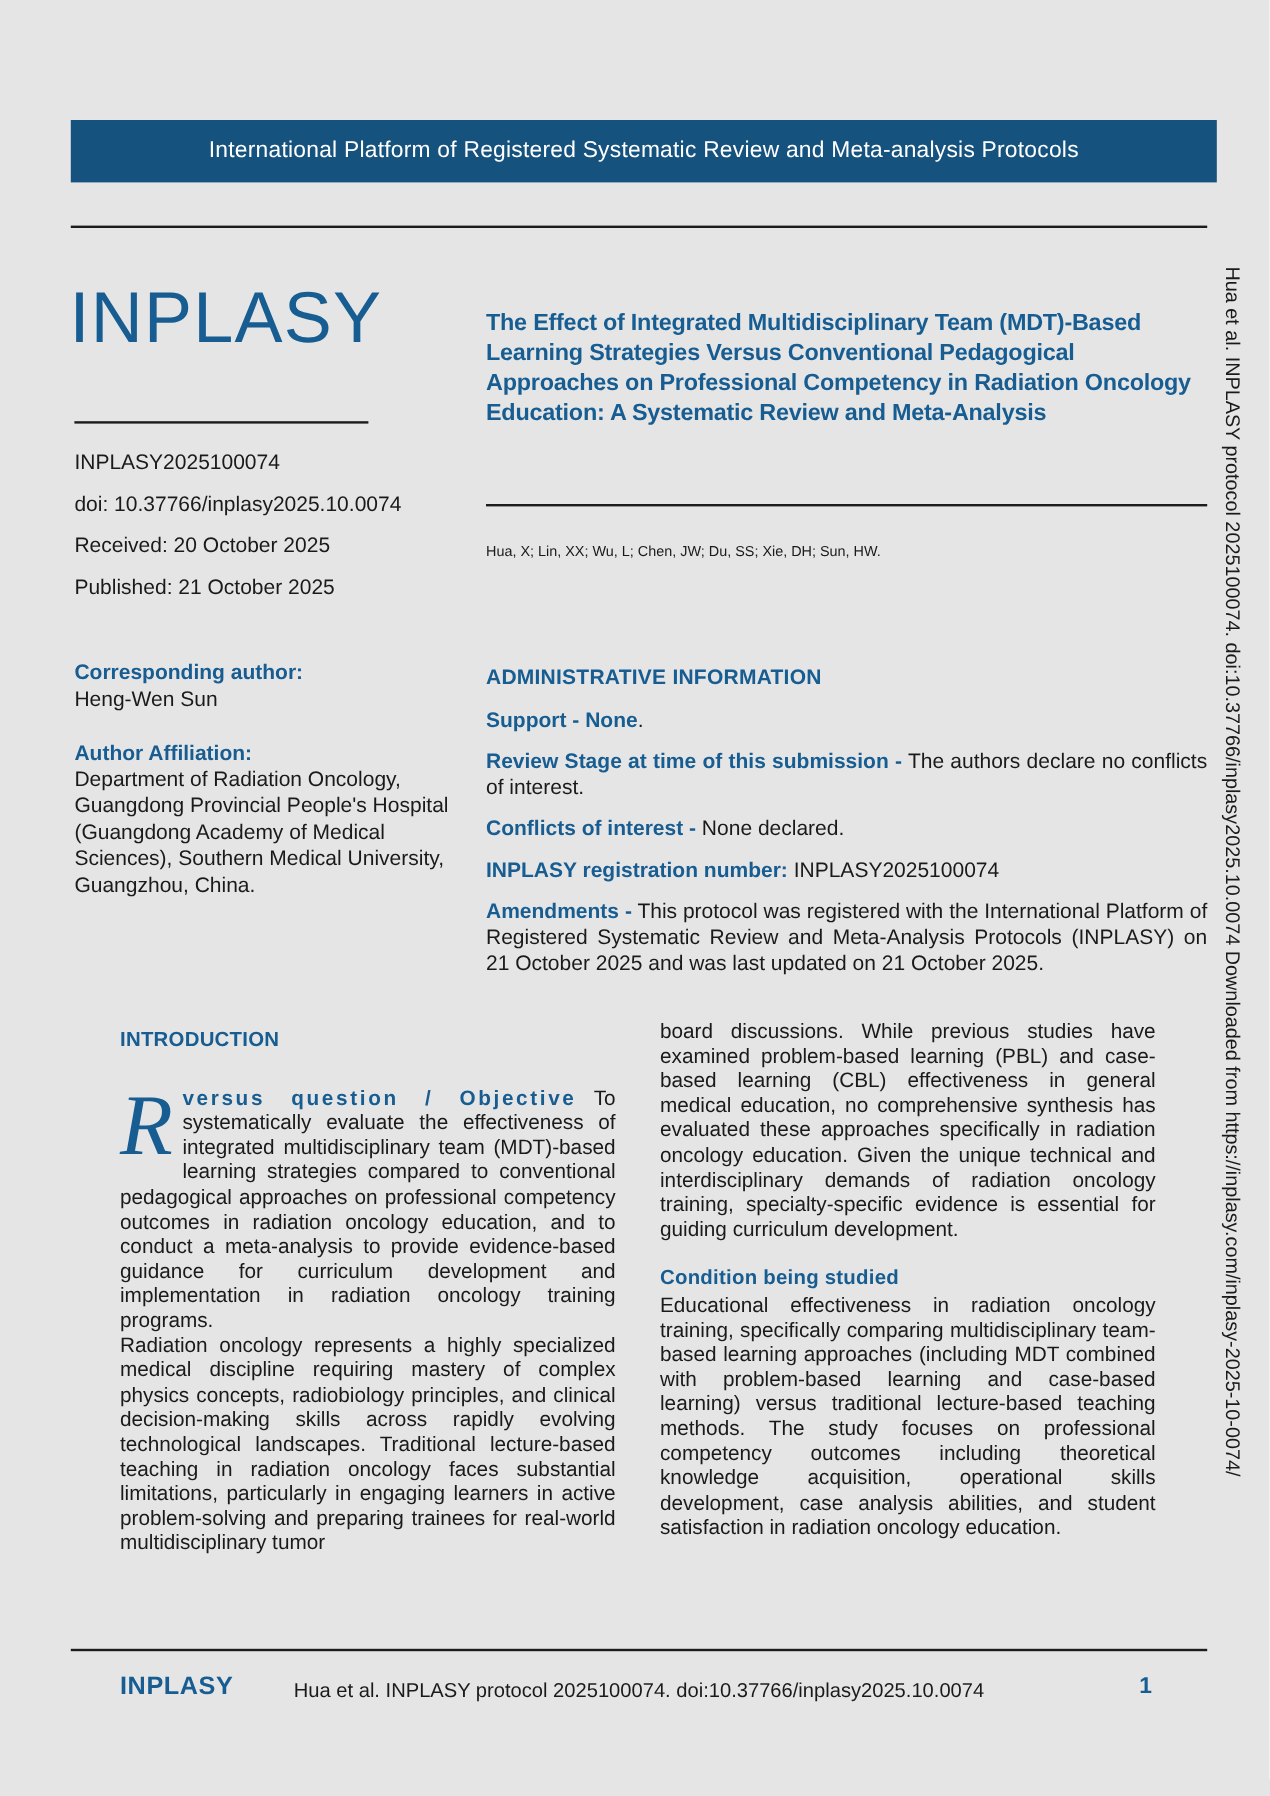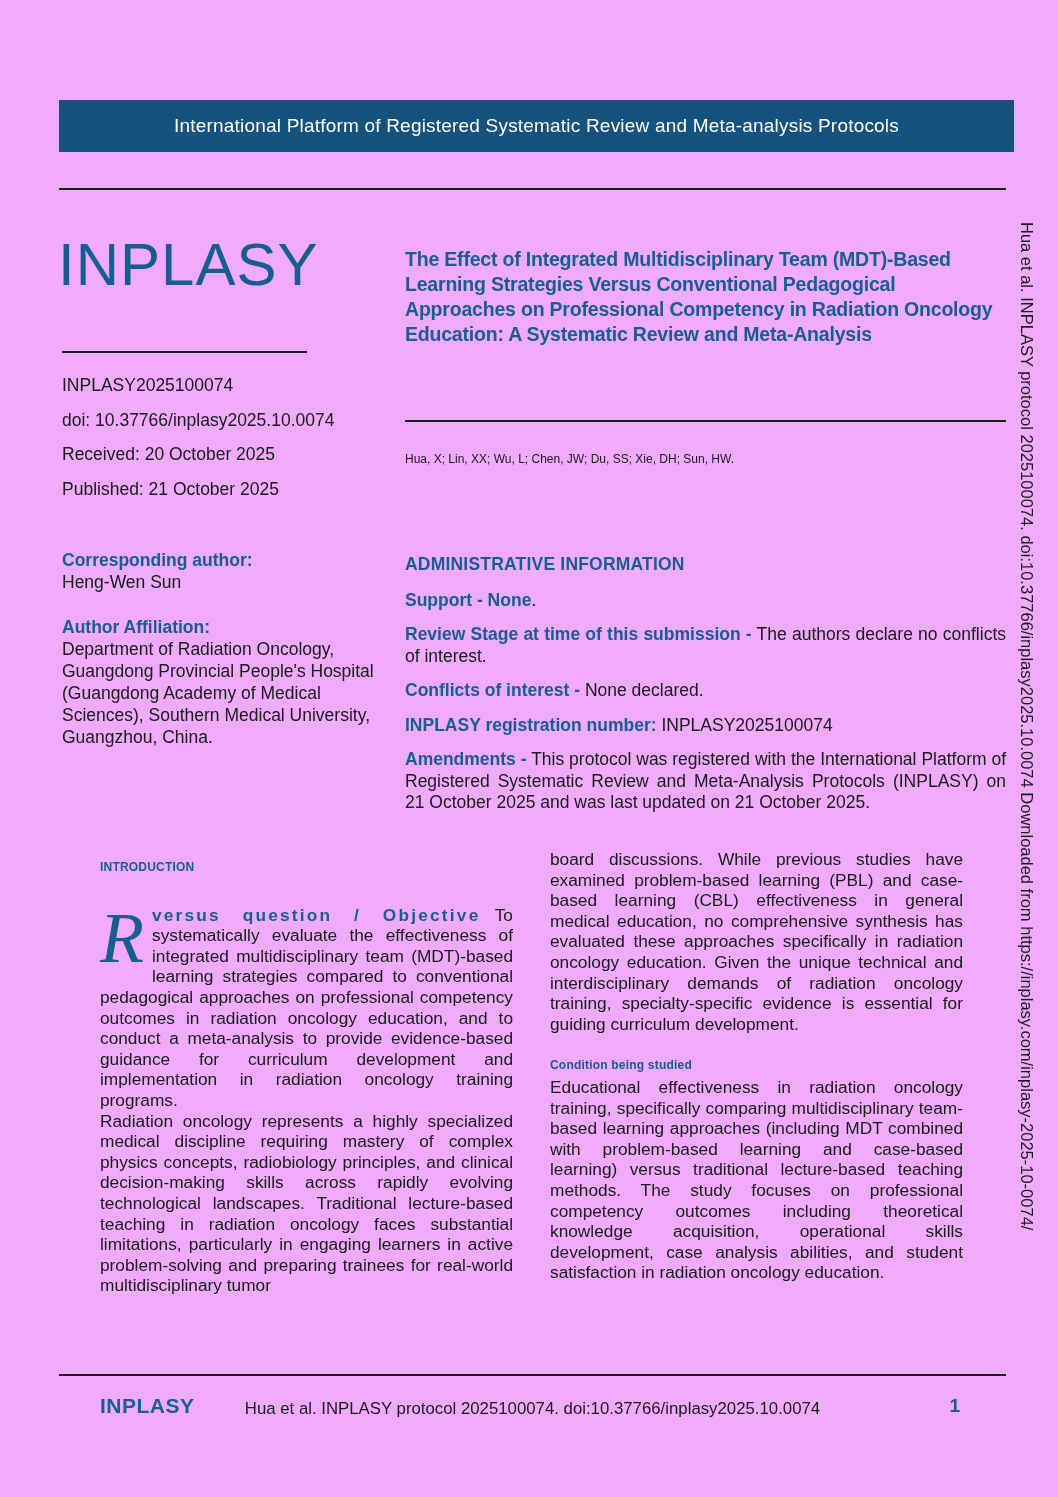--- a/index.html
+++ b/index.html
@@ -1,21 +1,21 @@
 <!DOCTYPE html>
 <html><head>
 <meta charset="utf-8">
 <style>
   * { margin: 0; padding: 0; box-sizing: border-box; }
   html, body { background: #ffffff; }
   .page {
     position: relative;
     width: 1058px;
     height: 1497px;
-    background: #f0abfc;
+    background: #e5e5e5;
     font-family: "Liberation Sans", sans-serif;
     color: #1a1a1a;
     overflow: hidden;
   }
   
   .banner {
     position: absolute;
     left: 59px; top: 100px;
     width: 955px; height: 52px;
     background: #15527e;
@@ -56,21 +56,21 @@
     line-height: 22px;
   }
   .blue-label { color: #175d92; font-weight: bold; }
   .contact-block .corr-label { display: block; }
   .contact-block .email { display: block; margin-top: 21px; }
   .contact-block .affil-label { display: block; margin-top: 23px; }
 
   
   .title-block {
     position: absolute;
-    left: 405px; top: 247px;
+    left: 405px; top: 257px;
     width: 600px;
     font-size: 19.5px;
     font-weight: bold;
     color: #175d92;
     line-height: 25px;
     letter-spacing: -0.2px;
   }
   .authors {
     position: absolute;
     left: 405px; top: 452px;
@@ -98,21 +98,21 @@
     position: absolute;
     width: 413px;
     font-size: 17.3px;
     line-height: 20.6px;
   }
   .col p { text-align: justify; }
   .col-left  { left: 100px; top: 857px; }
   .col-right { left: 550px; top: 849px; }
   .col h2 {
     color: #175d92;
-    font-size: 12px;
+    font-size: 17px;
     letter-spacing: 0.2px;
   }
   .intro-heading { margin-bottom: 27px; }
   .dropcap {
     float: left;
     font-family: "Liberation Serif", serif;
     font-style: italic;
     font-size: 72px;
     line-height: 54px;
     color: #175d92;

